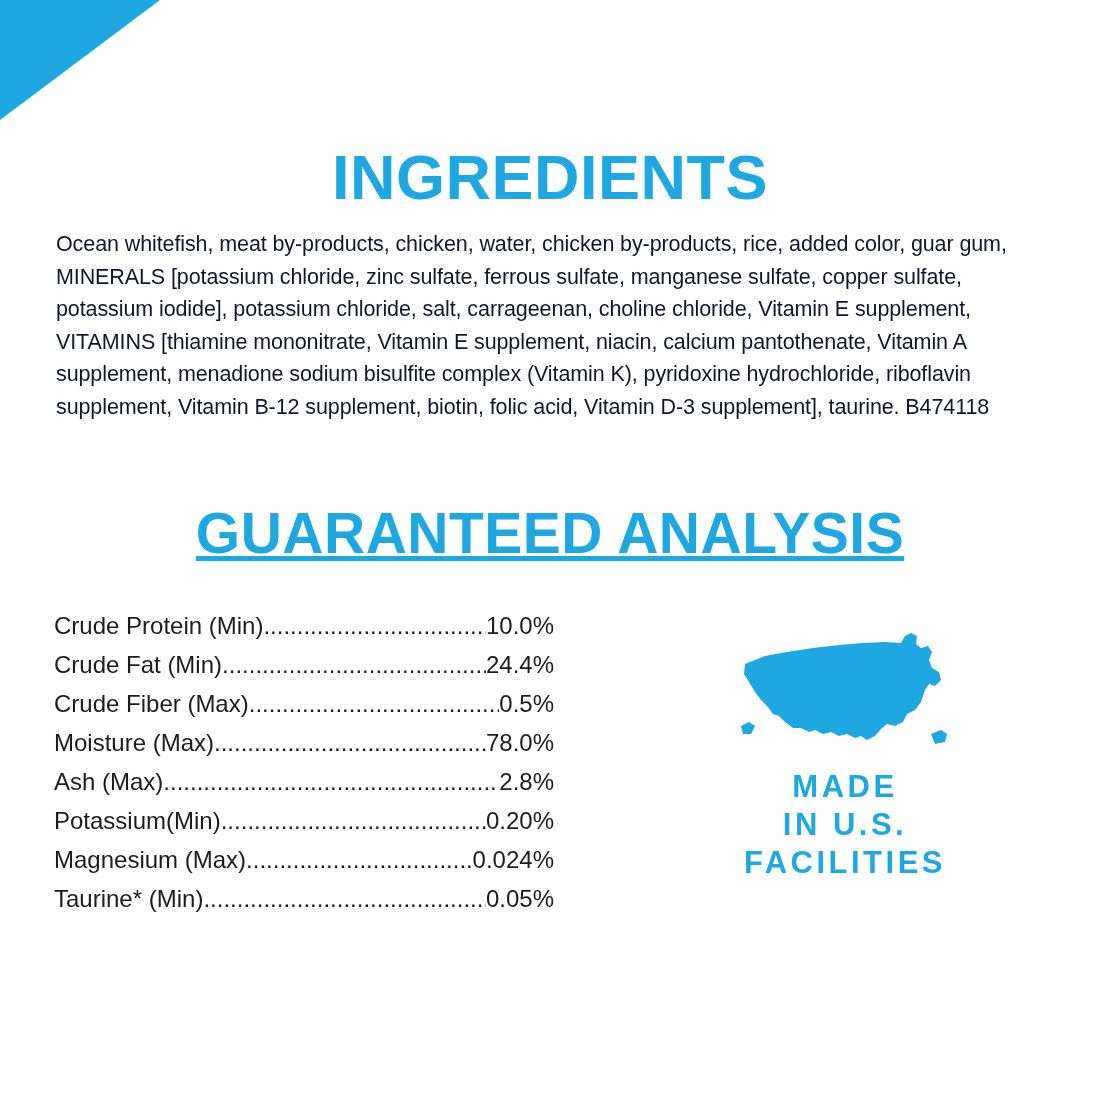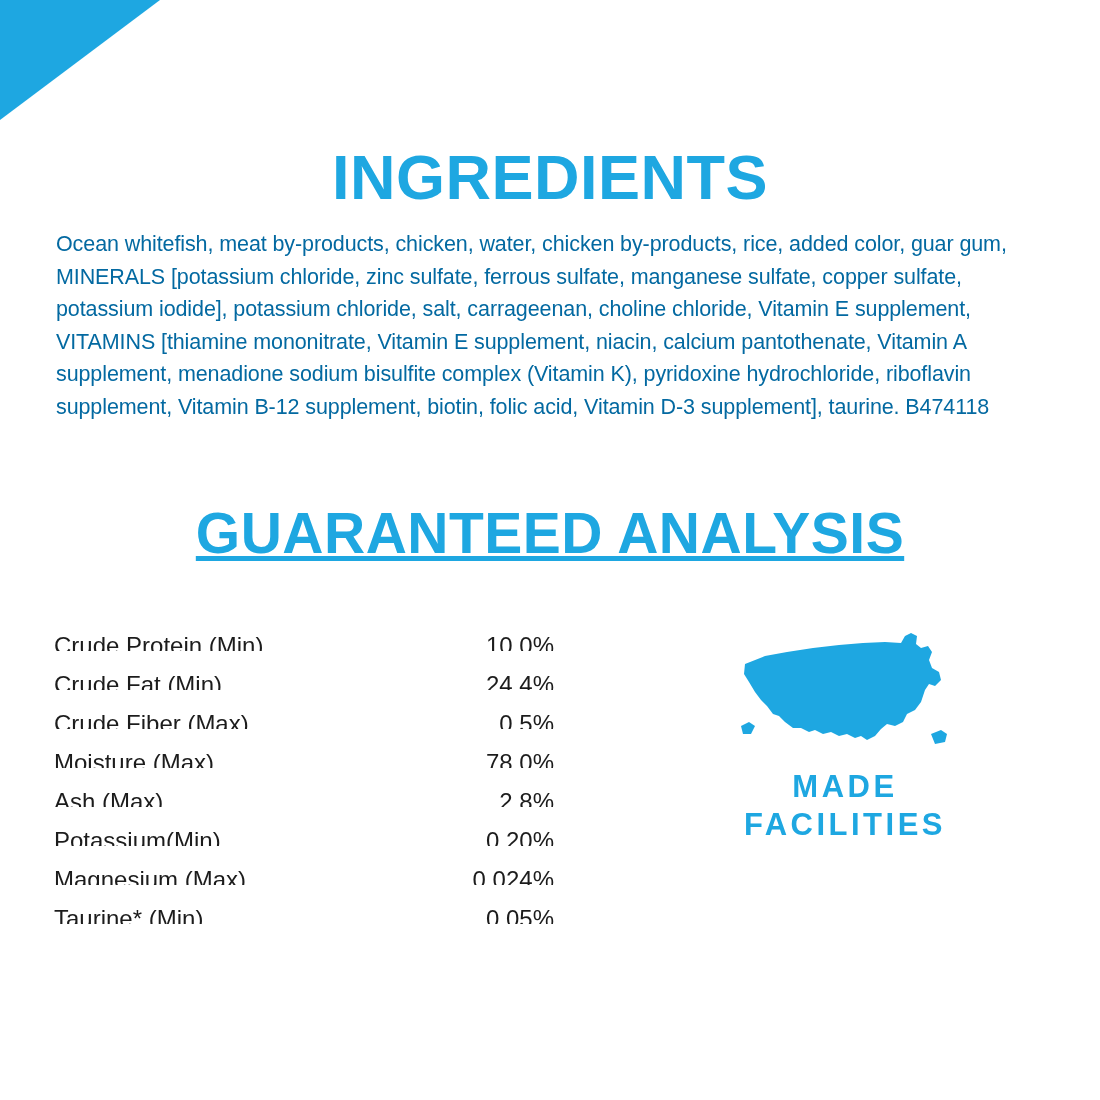--- a/index.html
+++ b/index.html
@@ -46,21 +46,21 @@
     font-size: 63px;
     line-height: 1.0;
     margin-top: 38px;
   }
 
   #ingredients-body {
     position: absolute;
     top: 228px;
     left: 56px;
     width: 992px;
-    color: #0369a1;
+    color: #0f172a;
     font-size: 21.5px;
     line-height: 32.5px;
     text-align: left;
     letter-spacing: -0.1px;
   }
 
   #ga-title {
     position: absolute;
     top: 505px;
     left: 0;
@@ -89,21 +89,21 @@
   .ga-label { flex: 0 0 auto; }
   .ga-dots {
     flex: 1 1 auto;
     overflow: hidden;
     white-space: nowrap;
     color: #1c1c1c;
     letter-spacing: 0px;
     margin: 0 0px;
     font-size: 24px;
   }
-  .ga-value { flex: 0 0 auto; text-align: right; margin-top: 20px; }
+  .ga-value { flex: 0 0 auto; text-align: right; }
 
   
   #usa-block {
     position: absolute;
     top: 630px;
     left: 700px;
     width: 290px;
     text-align: center;
   }
   #usa-map {
@@ -186,17 +186,18 @@
         L186,72 L180,80 L172,84 L168,92 L160,96 L152,94 L146,99
         L140,106 L132,110 L126,106 L120,108 L112,104 L104,106
         L96,102 L88,104 L80,100 L74,102 L66,98 L58,98 L50,92
         L44,86 L38,84 L32,76 L26,70 L20,62 L14,52 L9,44 Z
         M6,96 L14,92 L20,96 L16,104 L8,104 Z
         M196,104 L206,100 L212,104 L210,112 L200,114 Z
       "></path>
     </svg>
     <div id="usa-caption">
       <span class="usa-line">MADE</span>
+      <span class="usa-line">IN U.S.</span>
       <span class="usa-line">FACILITIES</span>
     </div>
   </div>
 
 </div>
 
 </body></html>

